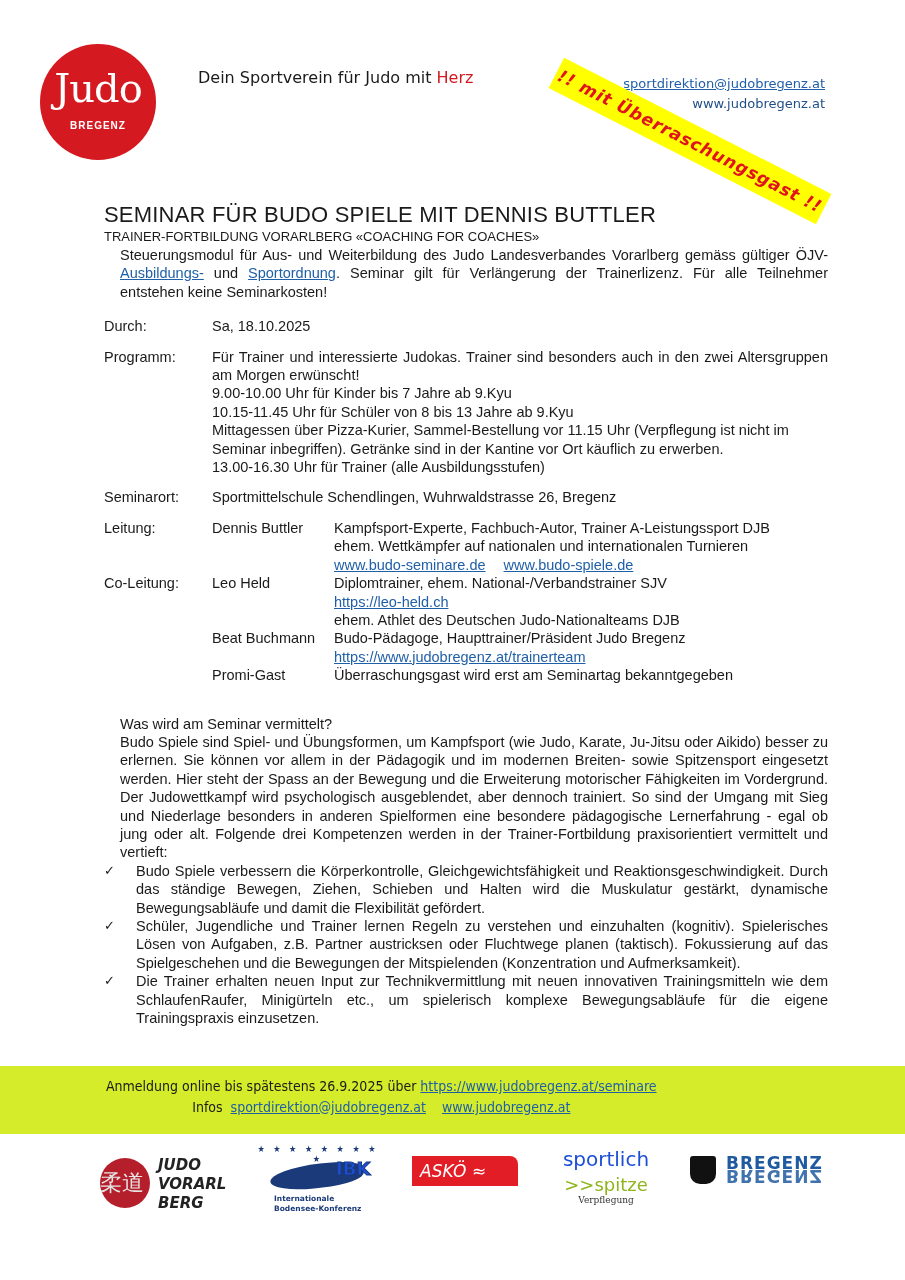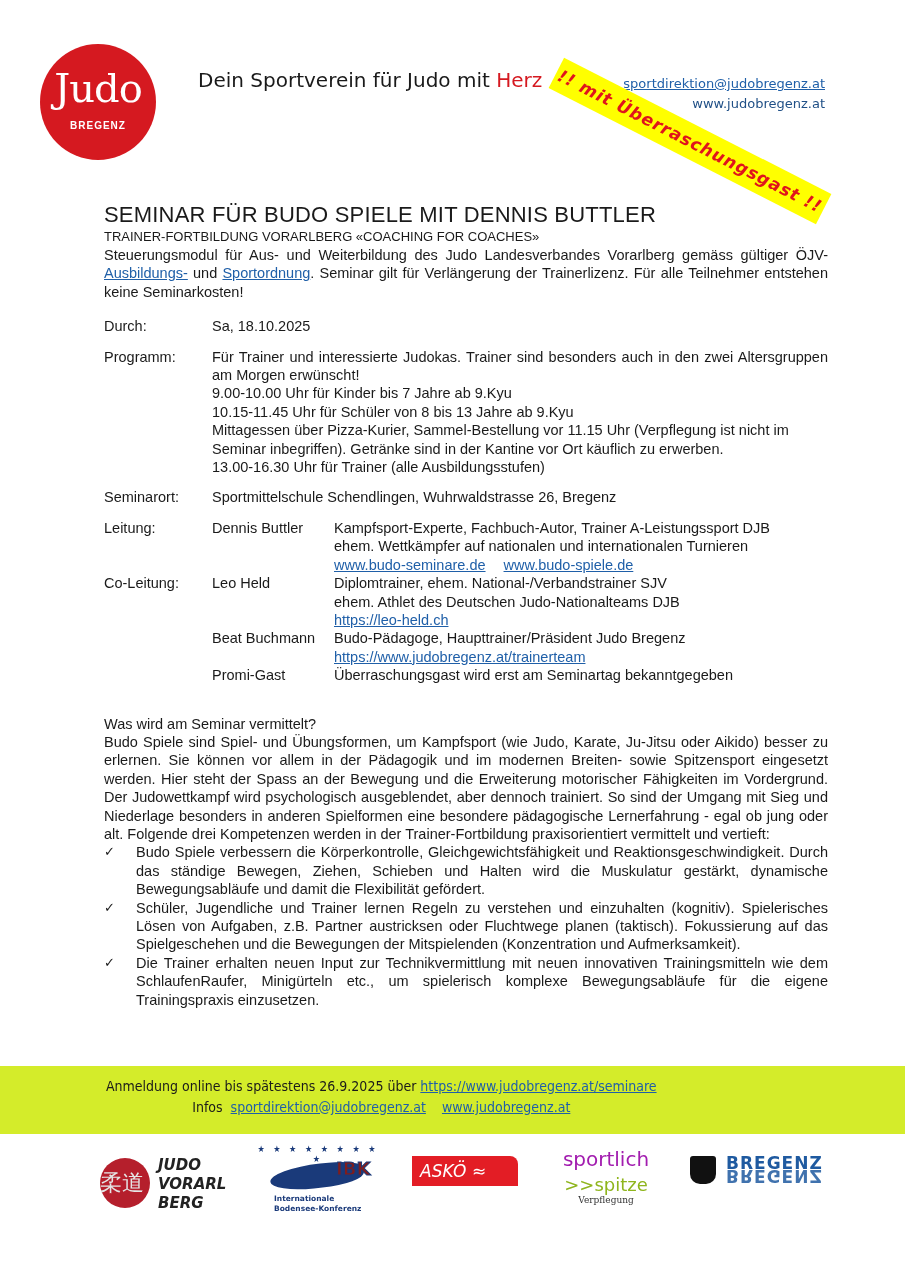--- a/index.html
+++ b/index.html
@@ -7,35 +7,35 @@
          font-family: "DejaVu Sans Condensed", "Liberation Sans Narrow", "Liberation Sans", sans-serif; color: #1a1a1a; }
   .abs { position: absolute; }
   a, .link { color: #1f5fa8; text-decoration: underline; }
 
   
   .logo { left: 40px; top: 44px; width: 116px; height: 116px; border-radius: 50%; background: #d51920; }
   .logo-word { position: absolute; left: 0; right: 0; top: 24px; text-align: center; color: #fff;
                font-family: "DejaVu Serif", serif; font-size: 40px; letter-spacing: -1px; line-height: 1; }
   .logo-sub { position: absolute; left: 0; right: 0; top: 76px; text-align: center; color: #fff;
               font-family: "Liberation Sans", sans-serif; font-weight: bold; font-size: 10px; letter-spacing: 1px; }
-  .tagline { left: 198px; top: 68px; font-family: "DejaVu Sans", sans-serif; font-size: 20px; color: #1a1a1a; }
+  .tagline { left: 198px; top: 68px; font-family: "DejaVu Sans", sans-serif; font-size: 16px; color: #1a1a1a; }
   .tagline .heart { color: #d51920; }
   .contact { right: 80px; top: 74px; text-align: right; font-family: "DejaVu Sans", sans-serif; font-size: 13px; line-height: 20px; }
   .contact .web { color: #1f4f86; }
 
   .sticker { left: 540px; top: 124px; width: 300px; height: 34px; background: #ffff00;
              transform: rotate(27deg); transform-origin: center; text-align: center;
              font-family: "DejaVu Sans", sans-serif; font-weight: bold; font-style: italic;
              color: #e0141c; font-size: 17px; line-height: 34px; letter-spacing: 1px; }
 
   
   .content { left: 104px; top: 202px; width: 724px; font-size: 14.2px; line-height: 18.4px; }
   .title { font-family: "Liberation Sans Narrow", "Liberation Sans", sans-serif; font-size: 22px; line-height: 26px; letter-spacing: 0.2px; }
   .subtitle { font-family: Liberation Sans, sans-serif; font-size: 13px; line-height: 18px; }
-  .para { font-family: "Liberation Sans Narrow", "Liberation Sans", sans-serif; font-size: 14.5px; line-height: 18.4px; text-align: justify; }
+  .para { font-family: "Liberation Sans Narrow", "Liberation Sans", sans-serif; font-size: 14.5px; line-height: 18.4px; text-align: justify; margin-left: 16px; }
   .row { display: flex; font-family: "Liberation Sans Narrow", "Liberation Sans", sans-serif; font-size: 14.5px; line-height: 18.4px; }
   .row .lbl { width: 108px; flex: none; }
   .row .val { flex: 1; }
   .people { display: grid; grid-template-columns: 108px 122px 1fr; font-family: "Liberation Sans Narrow", "Liberation Sans", sans-serif; font-size: 14.5px; line-height: 18.4px; }
   .gap-s { height: 12px; }
   .gap-m { height: 16px; }
   .gap-l { height: 30px; }
   .checklist { list-style: none; margin: 0; padding: 0; }
   .checklist li { position: relative; padding-left: 32px; text-align: justify; font-family: "Liberation Sans Narrow", "Liberation Sans", sans-serif; font-size: 14.5px; line-height: 18.4px; }
   .checklist .check { position: absolute; left: 0; top: 0; font-family: "DejaVu Sans", sans-serif; font-size: 13px; }
@@ -48,25 +48,25 @@
 
   
   .sponsors { left: 96px; top: 1140px; width: 740px; height: 90px; }
   .sp { position: absolute; }
   .sp-jv { left: 4px; top: 12px; width: 140px; height: 64px; }
   .sp-jv .circ { position: absolute; left: 0; top: 6px; width: 50px; height: 50px; border-radius: 50%; background: #b51f2c; color: #e5e5e5; font-size: 22px; text-align: left; line-height: 50px; }
   .sp-jv .txt { position: absolute; left: 58px; top: 4px; font-family: "DejaVu Sans", sans-serif; font-weight: bold; font-style: italic; font-size: 15px; line-height: 19px; color: #222; }
   .sp-ibk { left: 160px; top: 4px; width: 124px; height: 84px; }
   .sp-ibk .stars { position: absolute; left: 0; top: 0; width: 124px; text-align: center; font-size: 9px; color: #1a3a7a; letter-spacing: 3px; }
   .sp-ibk .lake { position: absolute; left: 14px; top: 20px; width: 94px; height: 24px; background: #1a3a7a; border-radius: 60% 40% 50% 50%; transform: rotate(-6deg); }
-  .sp-ibk .ibk { position: absolute; left: 80px; top: 14px; font-family: "DejaVu Sans", sans-serif; font-weight: bold; font-size: 18px; color: #7f1d1d; -webkit-text-stroke: 1px #1a3a7a; }
+  .sp-ibk .ibk { position: absolute; left: 80px; top: 14px; font-family: "DejaVu Sans", sans-serif; font-weight: bold; font-size: 18px; color: #1d4ed8; -webkit-text-stroke: 1px #1a3a7a; }
   .sp-ibk .cap { position: absolute; left: 18px; top: 50px; font-family: "DejaVu Sans", sans-serif; font-weight: bold; font-size: 7.5px; line-height: 10px; color: #1a3a7a; }
   .sp-asko { left: 316px; top: 16px; width: 106px; height: 30px; background: #e31d25; color: #fff; font-family: "DejaVu Sans", sans-serif; font-style: italic; font-size: 17px; line-height: 30px; padding-left: 8px; box-sizing: border-box; border-radius: 0 8px 0 0; }
   .sp-sport { left: 454px; top: 10px; width: 112px; height: 60px; text-align: center; }
-  .sp-sport .l1 { font-family: "DejaVu Sans", sans-serif; font-size: 20px; line-height: 18px; color: #a21caf; }
+  .sp-sport .l1 { font-family: "DejaVu Sans", sans-serif; font-size: 20px; line-height: 18px; color: #1d4ed8; }
   .sp-sport .l2 { font-family: "DejaVu Sans", sans-serif; font-size: 18px; line-height: 18px; color: #8fb51d; margin-top: 8px; }
   .sp-sport .l3 { font-family: "DejaVu Serif", serif; font-size: 9px; line-height: 12px; color: #333; }
   .sp-breg { left: 594px; top: 16px; width: 140px; height: 30px; }
   .sp-breg .crest { position: absolute; left: 0; top: 0; width: 26px; height: 28px; background: #111; border-radius: 3px 3px 10px 10px; }
   .sp-breg .word { position: absolute; left: 36px; top: 0; font-family: "DejaVu Sans", sans-serif; font-weight: bold; font-size: 17px; line-height: 14px; color: #1f5aa0; letter-spacing: 1px; }
   .sp-breg .mirror { position: absolute; left: 36px; top: 13px; font-family: "DejaVu Sans", sans-serif; font-weight: bold; font-size: 17px; line-height: 14px; color: #1f5aa0; letter-spacing: 1px; transform: scaleY(-1); opacity: 0.85; }
 </style>
 </head>
 <body>
 
@@ -126,22 +126,22 @@
     <div>
       <div>Kampfsport-Experte, Fachbuch-Autor, Trainer A-Leistungssport DJB</div>
       <div>ehem. Wettkämpfer auf nationalen und internationalen Turnieren</div>
       <div><a>www.budo-seminare.de</a><span class="links-gap"></span><a>www.budo-spiele.de</a></div>
     </div>
 
     <div>Co-Leitung:</div>
     <div>Leo Held</div>
     <div>
       <div>Diplomtrainer, ehem. National-/Verbandstrainer SJV</div>
+      <div><a>https://leo-held.ch</a></div>
       <div>ehem. Athlet des Deutschen Judo-Nationalteams DJB</div>
-      <div><a>https://leo-held.ch</a></div>
     </div>
 
     <div></div>
     <div>Beat Buchmann</div>
     <div>
       <div>Budo-Pädagoge, Haupttrainer/Präsident Judo Bregenz</div>
       <div><a>https://www.judobregenz.at/trainerteam</a></div>
     </div>
 
     <div></div>

